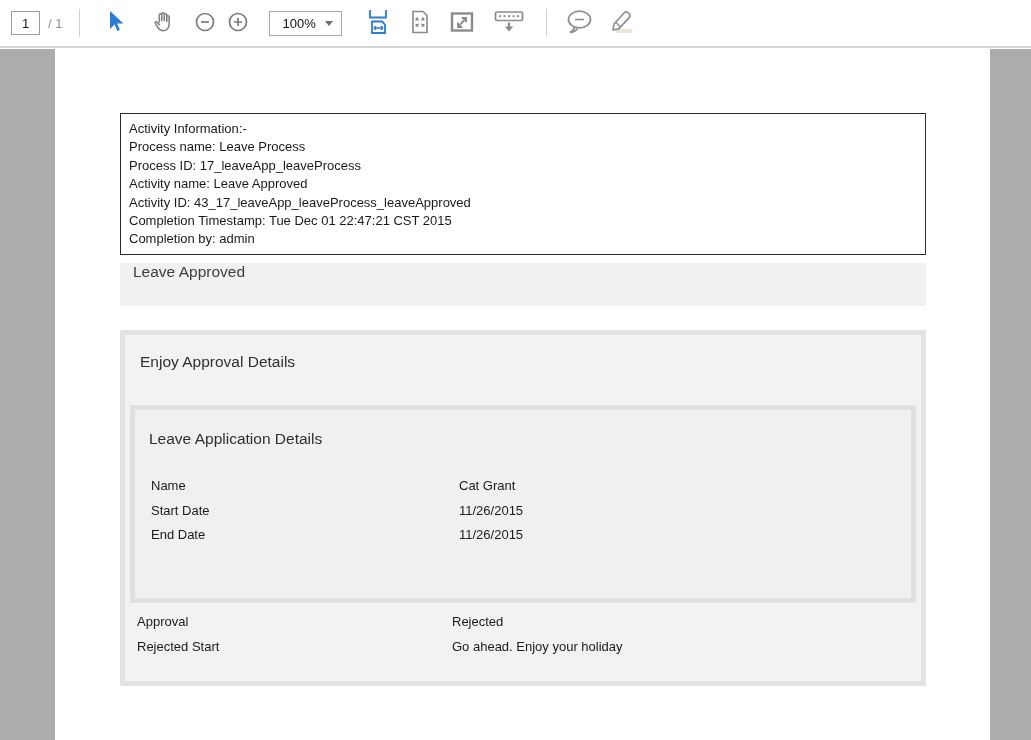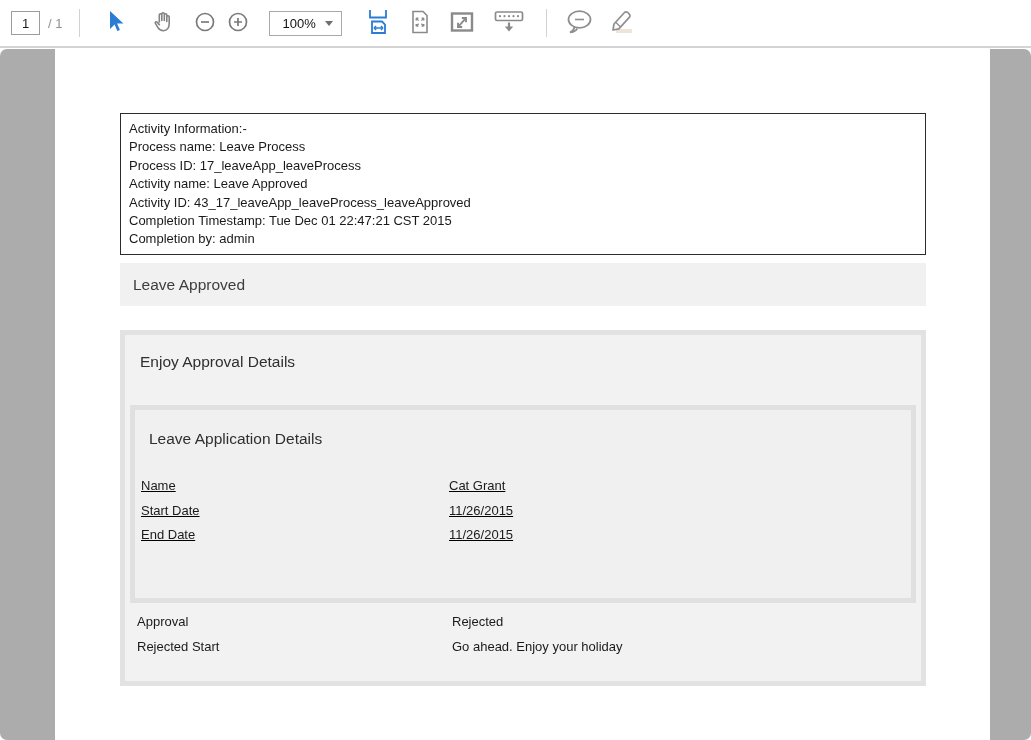--- a/index.html
+++ b/index.html
@@ -54,54 +54,53 @@
   .btn-fit-page { margin-left: 20px; }
   .btn-fullscreen { margin-left: 20px; }
   .btn-hide-toolbar { margin-left: 20px; }
   .btn-comment { margin-left: 18px; }
   .btn-highlighter { margin-left: 15px; }
 
   
   .viewport {
     position: absolute; top: 49px; left: 0; right: 0; bottom: 0;
     background: #acacac;
-    border-radius: 7px;
   }
   .doc-page {
     position: absolute; left: 55px; top: 0; width: 935px; height: 691px;
     background: #ffffff;
   }
 
   .activity-box {
     position: absolute; left: 65px; top: 64px; width: 806px; height: 142px;
     border: 1px solid #2b2b2b; background: #fff;
     padding: 6px 8px; font-size: 13px; line-height: 18.4px; color: #1a1a1a;
   }
   .activity-box div { white-space: nowrap; }
 
   .section-bar {
     position: absolute; left: 65px; top: 214px; width: 806px; height: 43px;
     background: #f1f1f1;
-    display: flex; align-items: center; padding-left: 13px;
+    display: flex; padding-left: 13px;
     font-size: 15.5px; color: #3d3d3d;
   }
 
   .outer-panel {
     position: absolute; left: 65px; top: 281px; width: 806px; height: 356px;
     border: 5px solid #e2e2e2; background: #f2f2f2;
   }
   .outer-title { position: absolute; left: 15px; top: 18px; font-size: 15.5px; color: #2f2f2f; }
 
   .inner-panel {
     position: absolute; left: 5px; top: 70px; width: 786px; height: 198px;
     border: 5px solid #e0e0e0; background: #f0f0f0;
   }
   .inner-title { position: absolute; left: 14px; top: 20px; font-size: 15.5px; color: #2f2f2f; }
 
-  .inner-rows { position: absolute; left: 6px; top: 64px; text-decoration: underline; }
+  .inner-rows { position: absolute; left: 16px; top: 64px; }
   .outer-rows { position: absolute; left: 0px; top: 274px; margin-left: 12px; }
   .field-row { display: flex; line-height: 24.5px; font-size: 13px; color: #1a1a1a; }
   .outer-rows .field-row { line-height: 25px; }
   .inner-rows .field-label { width: 308px; }
   .outer-rows .field-label { width: 315px; }
   .field-value { white-space: nowrap; }
 </style>
 </head>
 <body>
 

